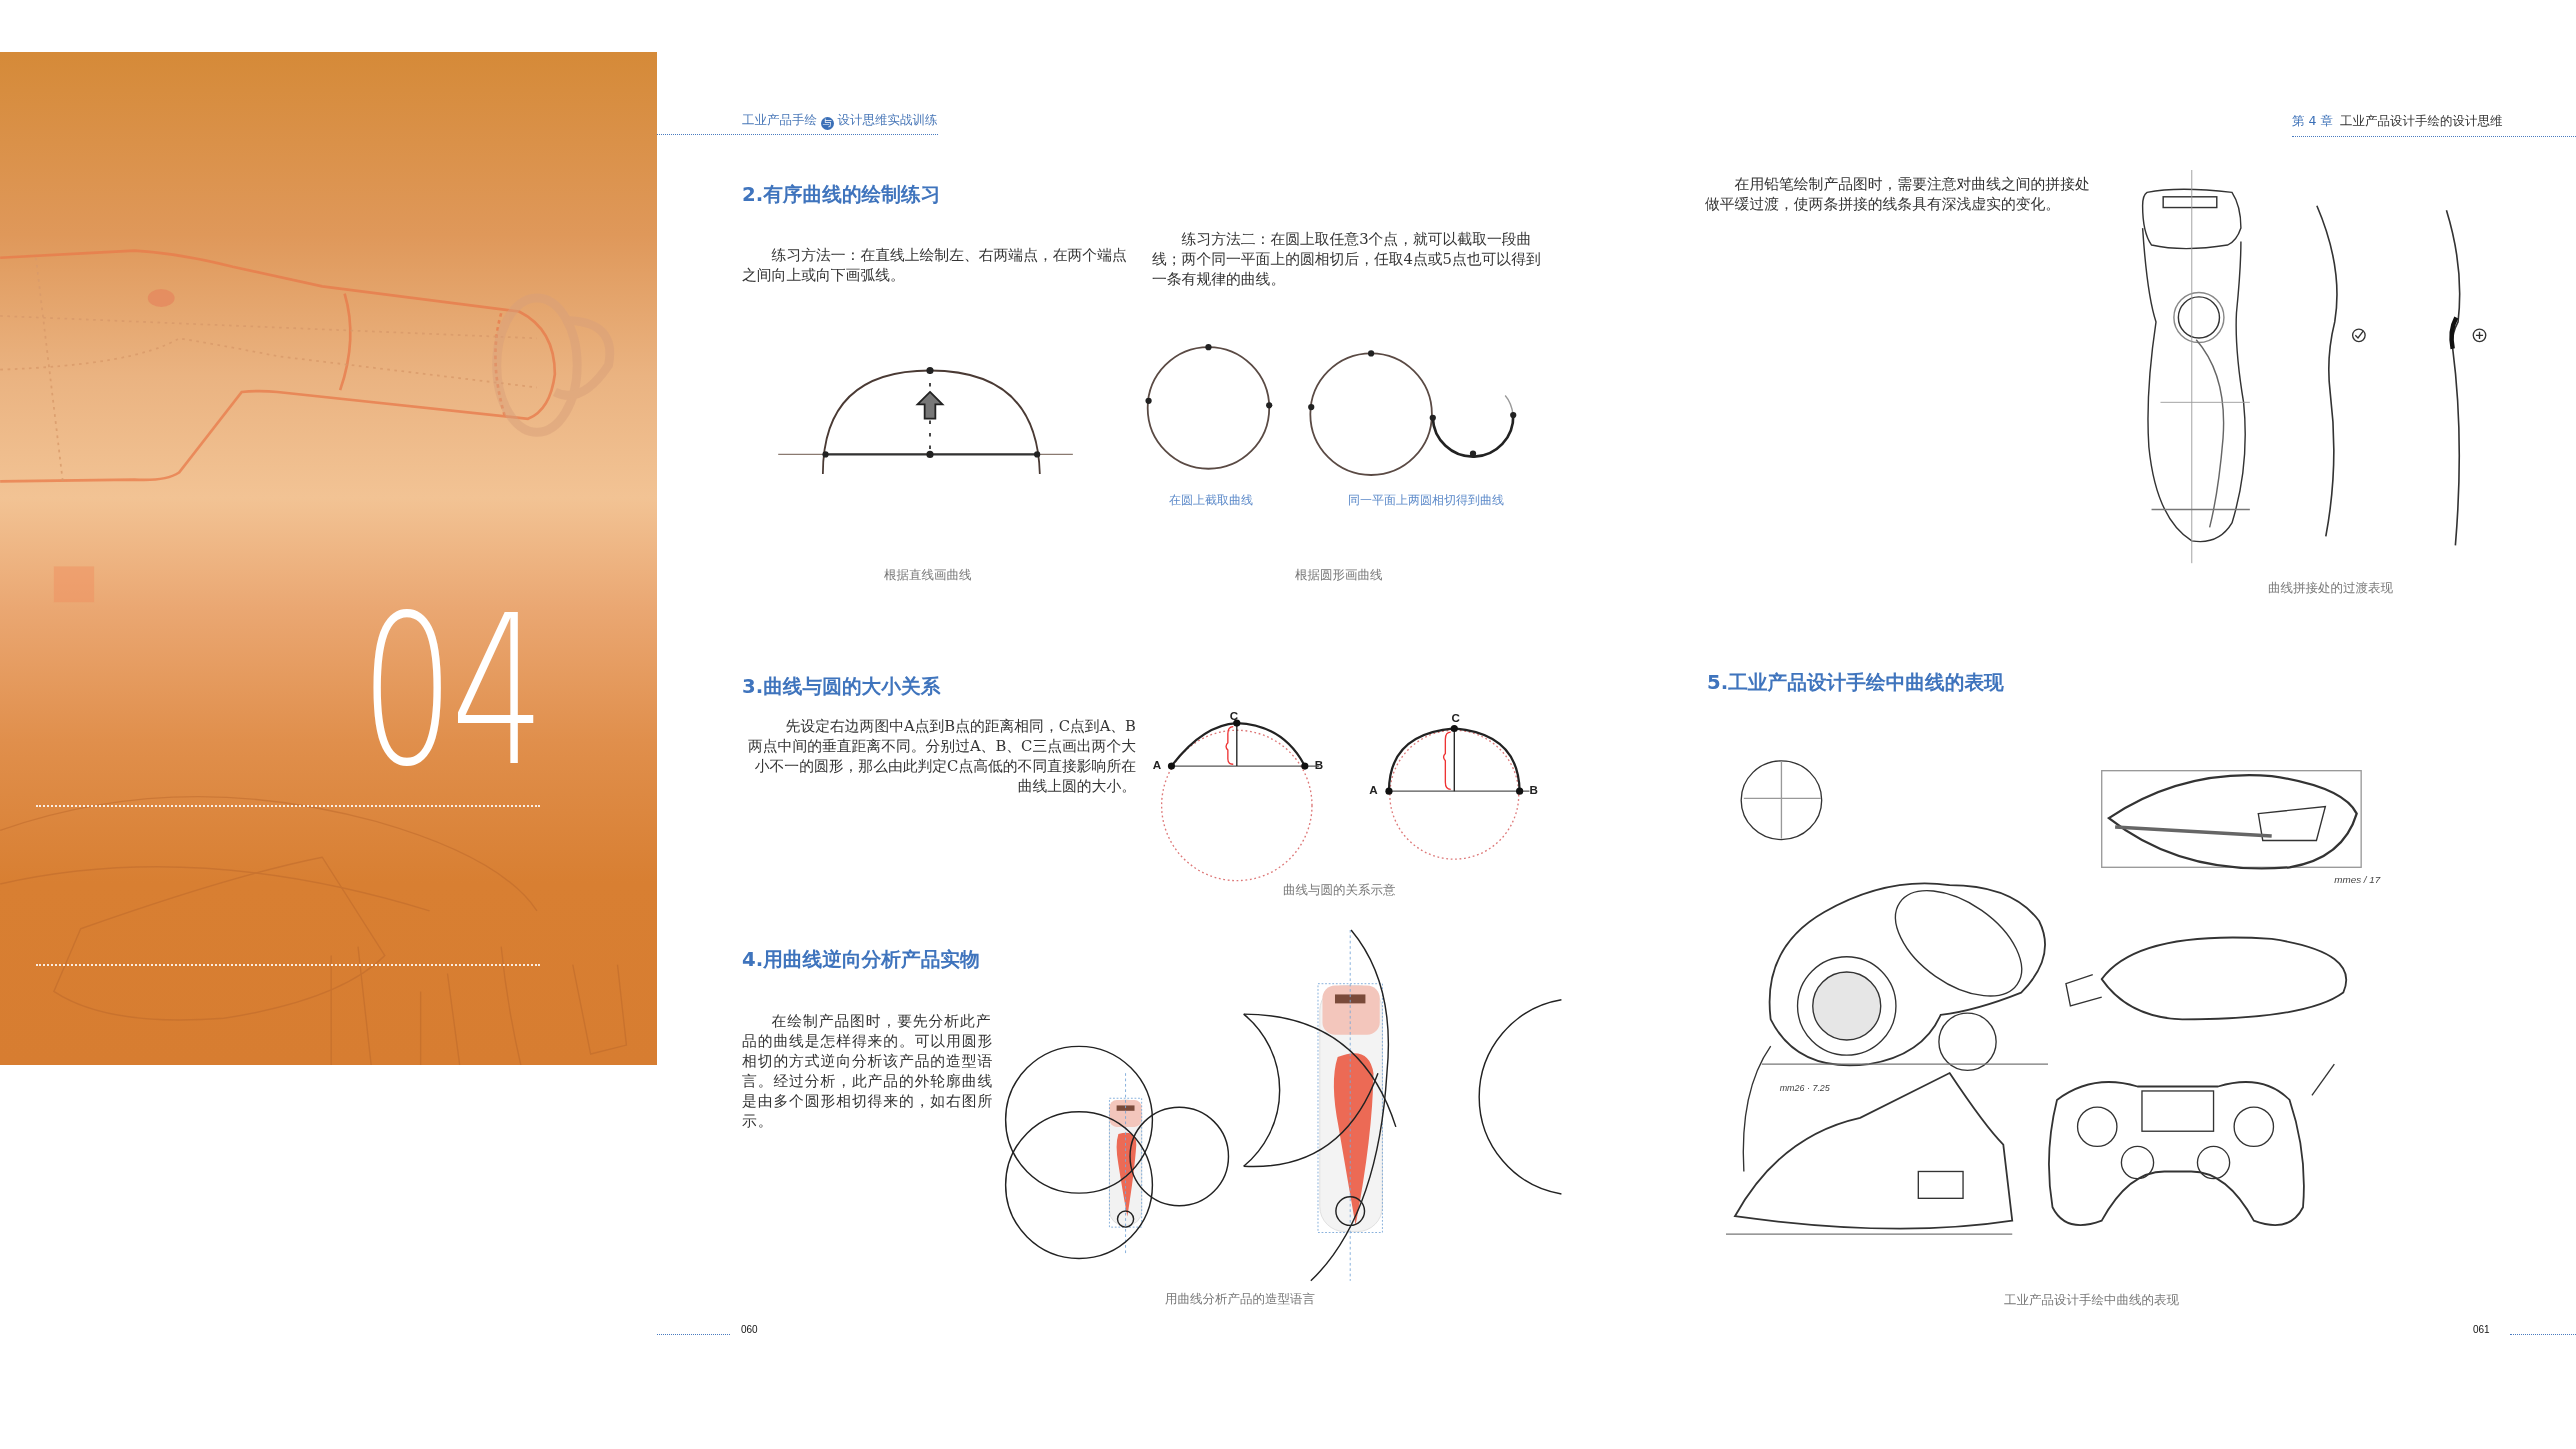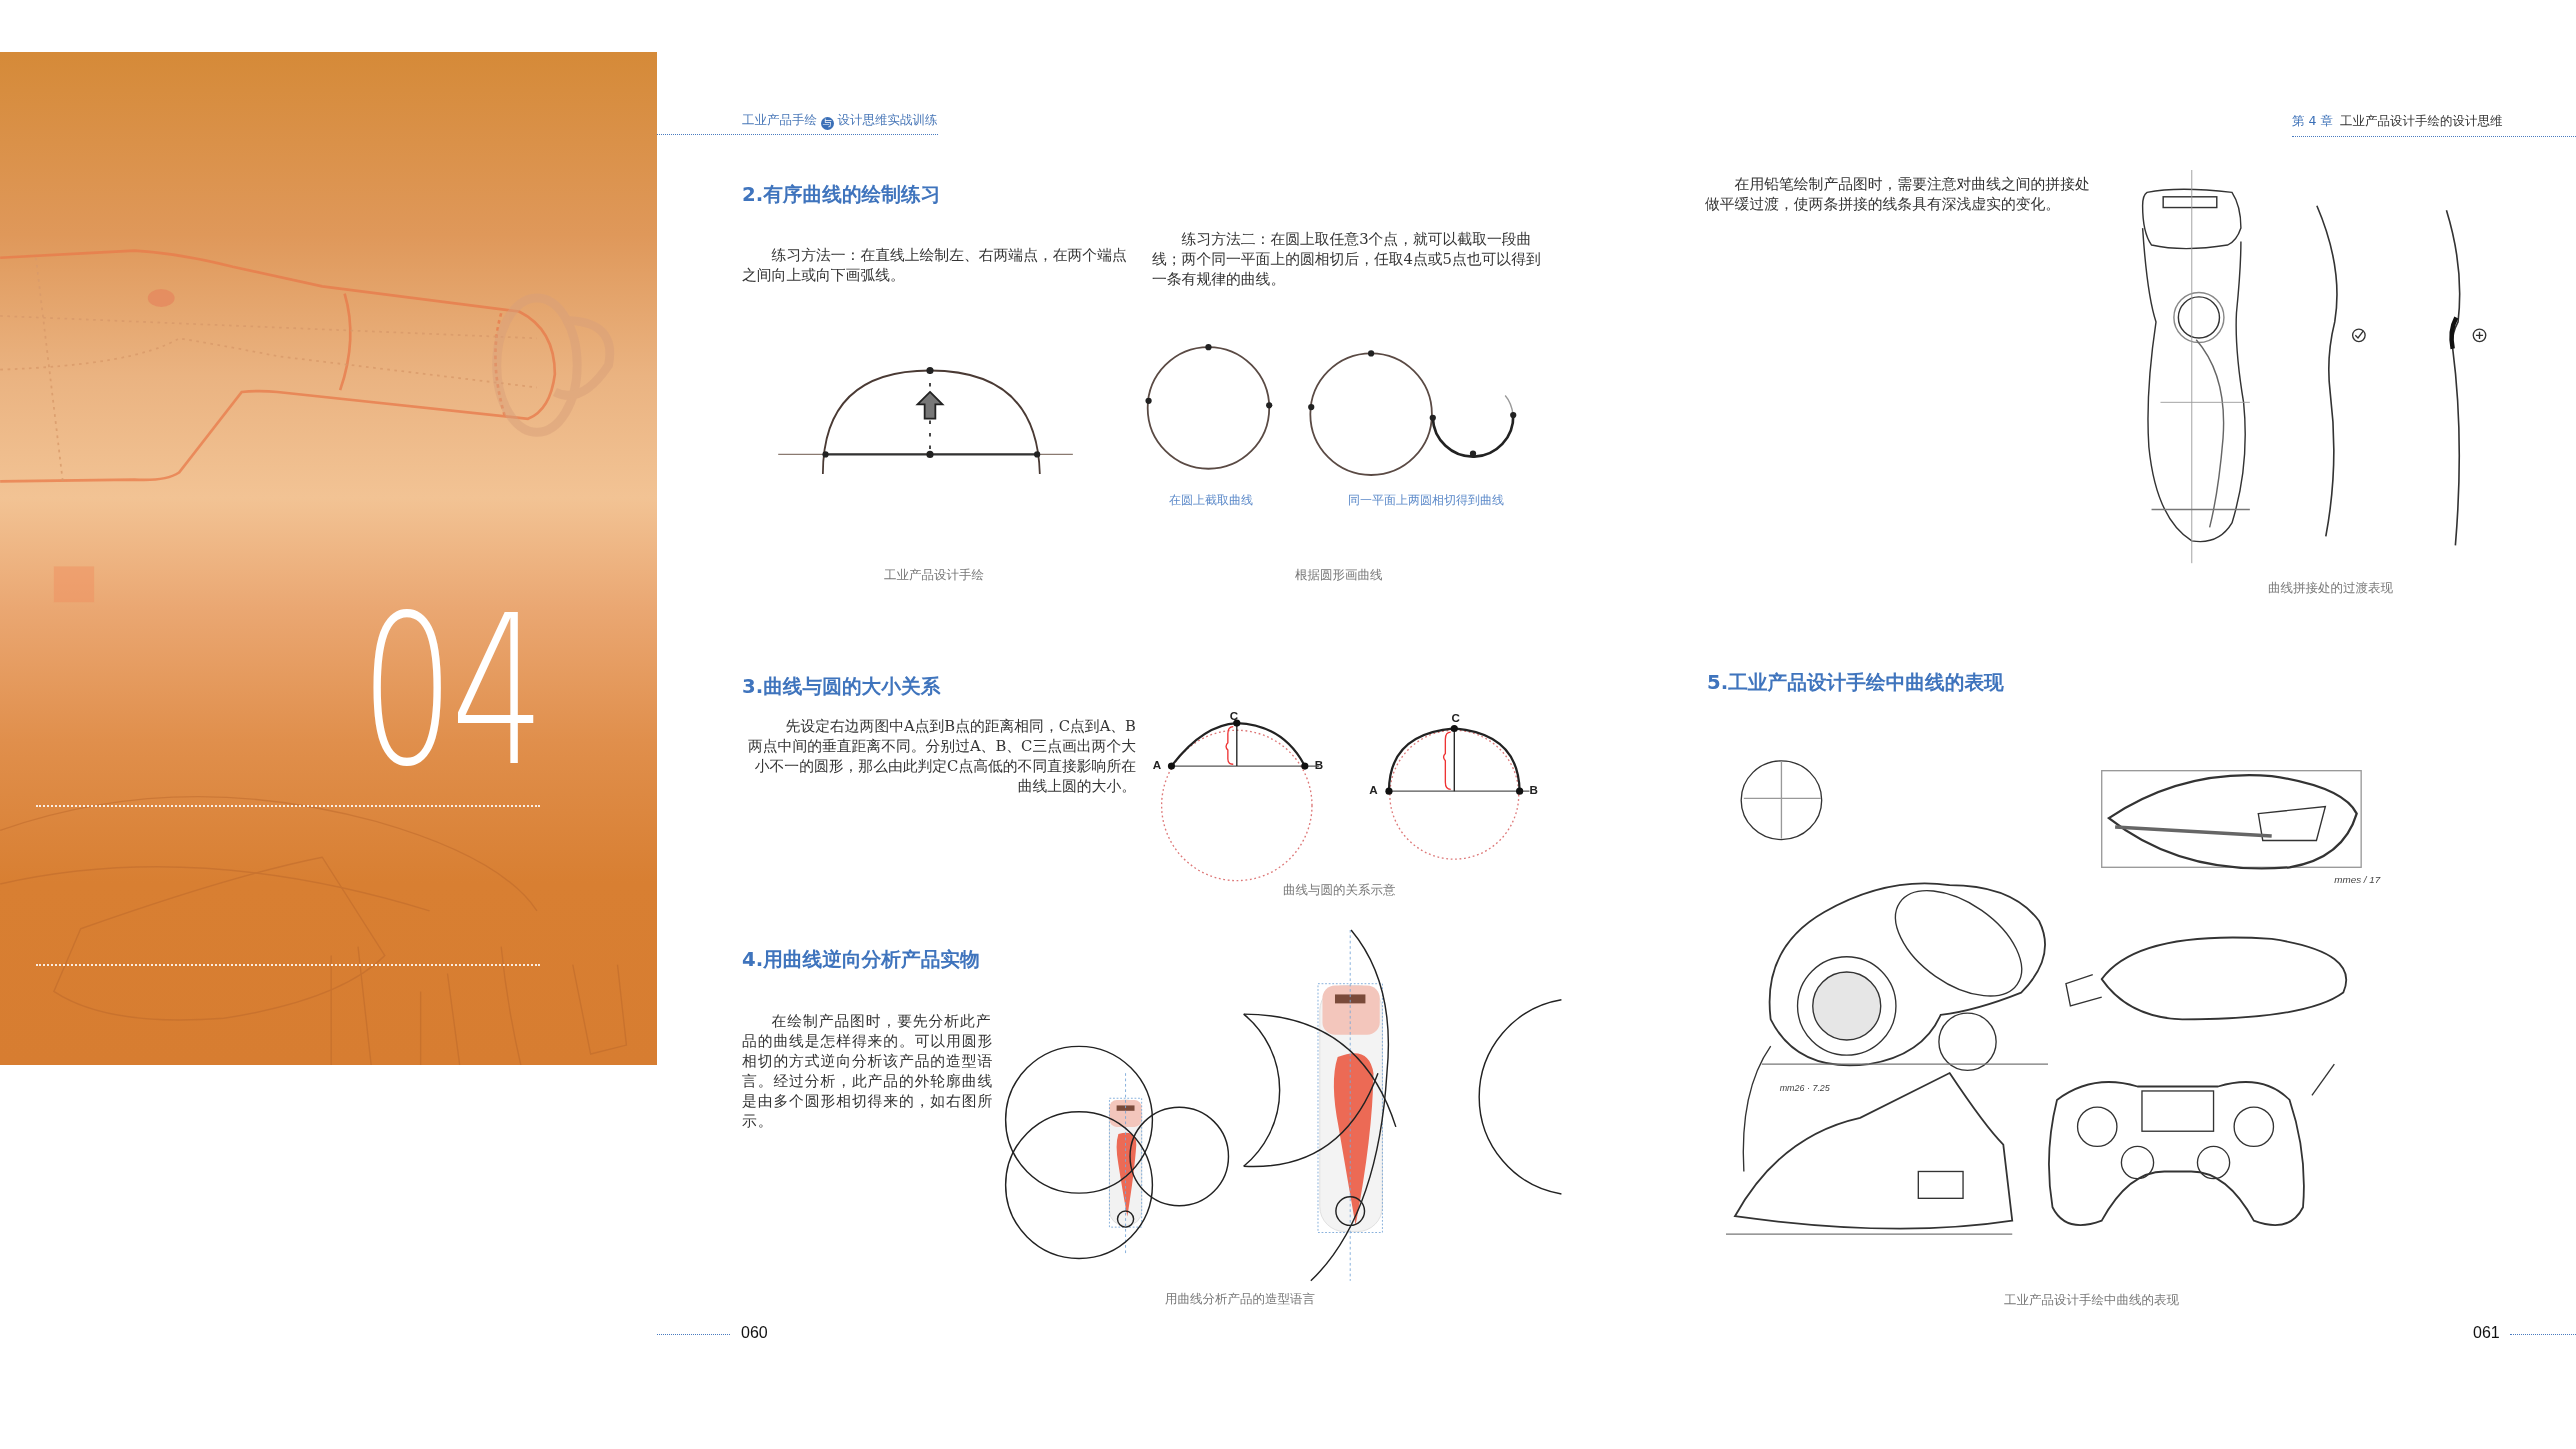--- a/index.html
+++ b/index.html
@@ -42,21 +42,21 @@
   
   .run-head-left { left:742px; top:112px; font-size:12.5px; color:#4a78b8; }
   .run-head-left .with-badge {
     display:inline-block; width:13.4px; height:13.4px; border-radius:50%;
     background:#3a6fb7; color:#fff; font-size:9px; line-height:13.4px; text-align:center;
     vertical-align:-1.8px; margin:0 3.6px;
   }
   .dot-rule-blue { height:0; border-top:1.8px dotted #4a7cc0; }
   .run-head-right { left:2292px; top:113px; font-size:12.5px; color:#333; }
   .run-head-right .ch { color:#3a6fb7; margin-right:7.2px;text-align:center; }
-  .page-num { font-size:16px; color:#111; font-family:"Liberation Sans",sans-serif; }
+  .page-num { font-size:10px; color:#111; font-family:"Liberation Sans",sans-serif; }
 
   
   .sec-title { color:#3f74bd; font-size:19.7px; font-weight:bold; white-space:nowrap; }
   .body-text {
     font-family:"DejaVu Serif","Liberation Serif",serif;
     font-size:14.8px; line-height:20px; color:#333; text-indent:2em;
   }
   .cap { font-size:12.5px; color:#777; white-space:nowrap; }
   .cap-blue { font-size:12px; color:#5b89c9; white-space:nowrap; }
 
@@ -119,21 +119,21 @@
   <line x1="0" y1="108" x2="330" y2="108" stroke="#8a7a70" stroke-width="1.5"></line>
   <line x1="52" y1="108" x2="290" y2="108" stroke="#333" stroke-width="2.5"></line>
   <path d="M50 130 Q50 14 170 14 Q290 14 293 130" fill="none" stroke="#4a3a34" stroke-width="2"></path>
   <line x1="170" y1="14" x2="170" y2="108" stroke="#333" stroke-width="2" stroke-dasharray="4 10"></line>
   <path d="M170 38 L184 52 L176 52 L176 68 L164 68 L164 52 L156 52 Z" fill="#777" stroke="#222" stroke-width="2"></path>
   <circle cx="170" cy="14" r="4" fill="#222"></circle>
     <circle cx="53" cy="108" r="3.5" fill="#222"></circle>
   <circle cx="170" cy="108" r="4" fill="#222"></circle>
     <circle cx="290" cy="108" r="3.5" fill="#222"></circle>
 </svg>
-<div class="abs cap" style="left:884px; top:567px;">工业产品设计手绘</div>
+<div class="abs cap" style="left:884px; top:567px;">根据直线画曲线</div>
 
 <svg class="abs" style="left:1145px; top:340px;" width="429" height="152" viewBox="0 0 480 170">
   <circle cx="71" cy="76" r="68" fill="none" stroke="#5a4a44" stroke-width="2"></circle>
   <circle cx="71" cy="8" r="3.5" fill="#222"></circle>
     <circle cx="4" cy="68" r="3.5" fill="#222"></circle>
     <circle cx="139" cy="73" r="3.5" fill="#222"></circle>
   <circle cx="253" cy="83" r="68" fill="none" stroke="#5a4a44" stroke-width="2"></circle>
   <path d="M322 87 A45 45 0 0 0 412 84" fill="none" stroke="#222" stroke-width="3"></path>
   <path d="M412 84 Q410 70 403 62" fill="none" stroke="#999" stroke-width="1.5"></path>
   <circle cx="253" cy="15" r="3.5" fill="#222"></circle>

